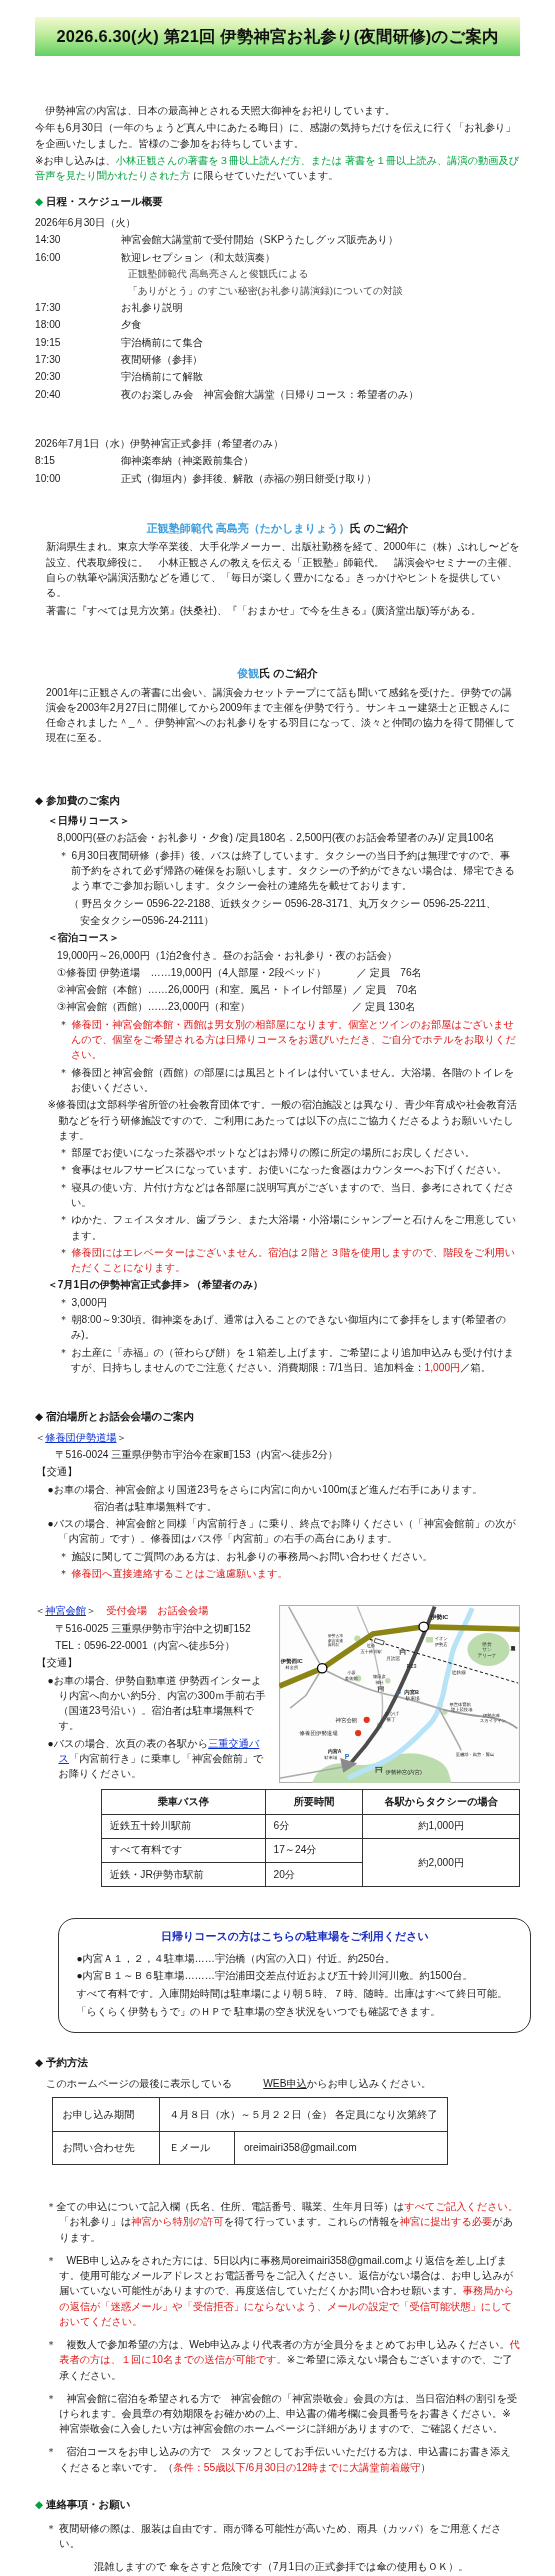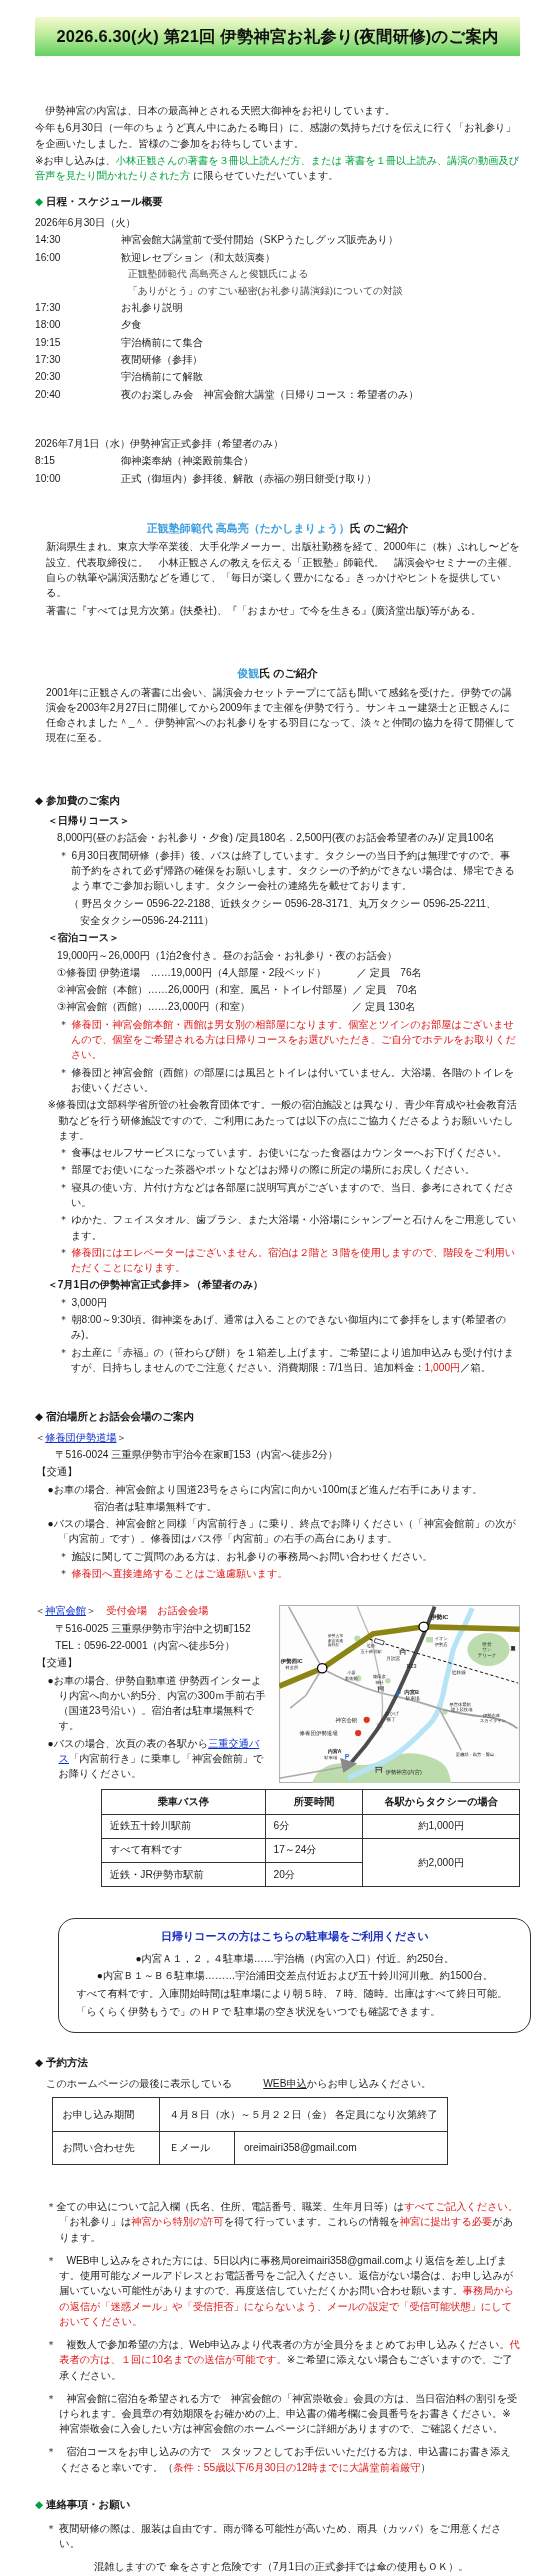--- a/index.html
+++ b/index.html
@@ -56,21 +56,21 @@
   .bus-table th{font-weight:bold;text-align:center;}
   .bus-table td.c{text-align:center;}
   .bus-table .col-stop{width:156px;}
   .bus-table .col-time{width:86px;}
   .bus-table .col-taxi{width:148px;}
 
   
   .parkbox{margin:31px 0 0 23.4px;width:437px;border:1.6px solid #333;border-radius:17px;padding:9.4px 17px 11px 17px;}
   .parkbox .title{text-align:center;font-weight:bold;font-size:11px;margin-bottom:6.2px;}
   .parkbox .ln{margin:2.3px 0;}
-  .pb-hang{padding-left:10.2px;text-indent:-10.2px;text-align:center;}
+  .pb-hang{padding-left:10.2px;text-indent:-10.2px;}
 
   
   .res-table{margin:6.2px 0 0 17px;}
   .res-table td{border:1.2px solid #333;padding:8.6px 9.4px;font-size:10.2px;}
   .res-table .c1{width:87px;}
   .res-table .c2{width:55px;}
 
   .sv-label{fill:#222;}
 </style>
 </head>
@@ -172,22 +172,22 @@
         <div class="ln paren"><span><span>（ 野呂タクシー 0596-22-2188、近鉄タクシー 0596-28-3171、丸万タクシー 0596-25-2211、</span></span></div>
         <div class="ln paren2"><span><span>安全タクシー0596-24-2111）</span></span></div>
         <div class="ln course"><span><span>＜宿泊コース＞</span></span></div>
         <div class="ln fee"><span><span>19,000円～26,000円（1泊2食付き。昼のお話会・お礼参り・夜のお話会）</span></span></div>
         <div class="ln fee"><span><span>①修養団 伊勢道場　……19,000円（4人部屋・2段ベッド）　　　／ 定員　76名</span></span></div>
         <div class="ln fee"><span><span>②神宮会館（本館）……26,000円（和室。風呂・トイレ付部屋）／ 定員　70名</span></span></div>
         <div class="ln fee"><span><span>③神宮会館（西館）……23,000円（和室）　　　　　　　　　　／ 定員 130名</span></span></div>
         <div class="ln star"><span><span>＊ </span><span style="color: rgb(224, 20, 20);">修養団・神宮会館本館・西館は男女別の相部屋になります。個室とツインのお部屋はございませんので、個室をご希望される方は日帰りコースをお選びいただき、ご自分でホテルをお取りください。</span></span></div>
         <div class="ln star"><span><span>＊ 修養団と神宮会館（西館）の部屋には風呂とトイレは付いていません。大浴場、各階のトイレをお使いください。</span></span></div>
         <div class="ln note"><span><span>※修養団は文部科学省所管の社会教育団体です。一般の宿泊施設とは異なり、青少年育成や社会教育活動などを行う研修施設ですので、ご利用にあたっては以下の点にご協力くださるようお願いいたします。</span></span></div>
+        <div class="ln star"><span><span>＊ 部屋でお使いになった茶器やポットなどはお帰りの際に所定の場所にお戻しください。</span></span></div>
         <div class="ln star"><span><span>＊ 食事はセルフサービスになっています。お使いになった食器はカウンターへお下げください。</span></span></div>
-        <div class="ln star"><span><span>＊ 部屋でお使いになった茶器やポットなどはお帰りの際に所定の場所にお戻しください。</span></span></div>
         <div class="ln star"><span><span>＊ 寝具の使い方、片付け方などは各部屋に説明写真がございますので、当日、参考にされてください。</span></span></div>
         <div class="ln star"><span><span>＊ ゆかた、フェイスタオル、歯ブラシ、また大浴場・小浴場にシャンプーと石けんをご用意しています。</span></span></div>
         <div class="ln star"><span><span>＊ </span><span style="color: rgb(224, 20, 20);">修養団にはエレベーターはございません。宿泊は２階と３階を使用しますので、階段をご利用いただくことになります。</span></span></div>
         <div class="ln course"><span><span>＜7月1日の伊勢神宮正式参拝＞（希望者のみ）</span></span></div>
         <div class="ln star"><span><span>＊ 3,000円</span></span></div>
         <div class="ln star"><span><span>＊ 朝8:00～9:30頃。御神楽をあげ、通常は入ることのできない御垣内にて参拝をします(希望者のみ)。</span></span></div>
         <div class="ln star"><span><span>＊ お土産に「赤福」の（笹わらび餅）を１箱差し上げます。ご希望により追加申込みも受け付けますが、日持ちしませんのでご注意ください。消費期限：7/1当日。追加料金：</span><span style="color: rgb(224, 20, 20);">1,000円</span><span>／箱。</span></span></div>
       </div>
 
     <div class="gap-lg sec-h"><span>◆ 宿泊場所とお話会会場のご案内</span></div>

